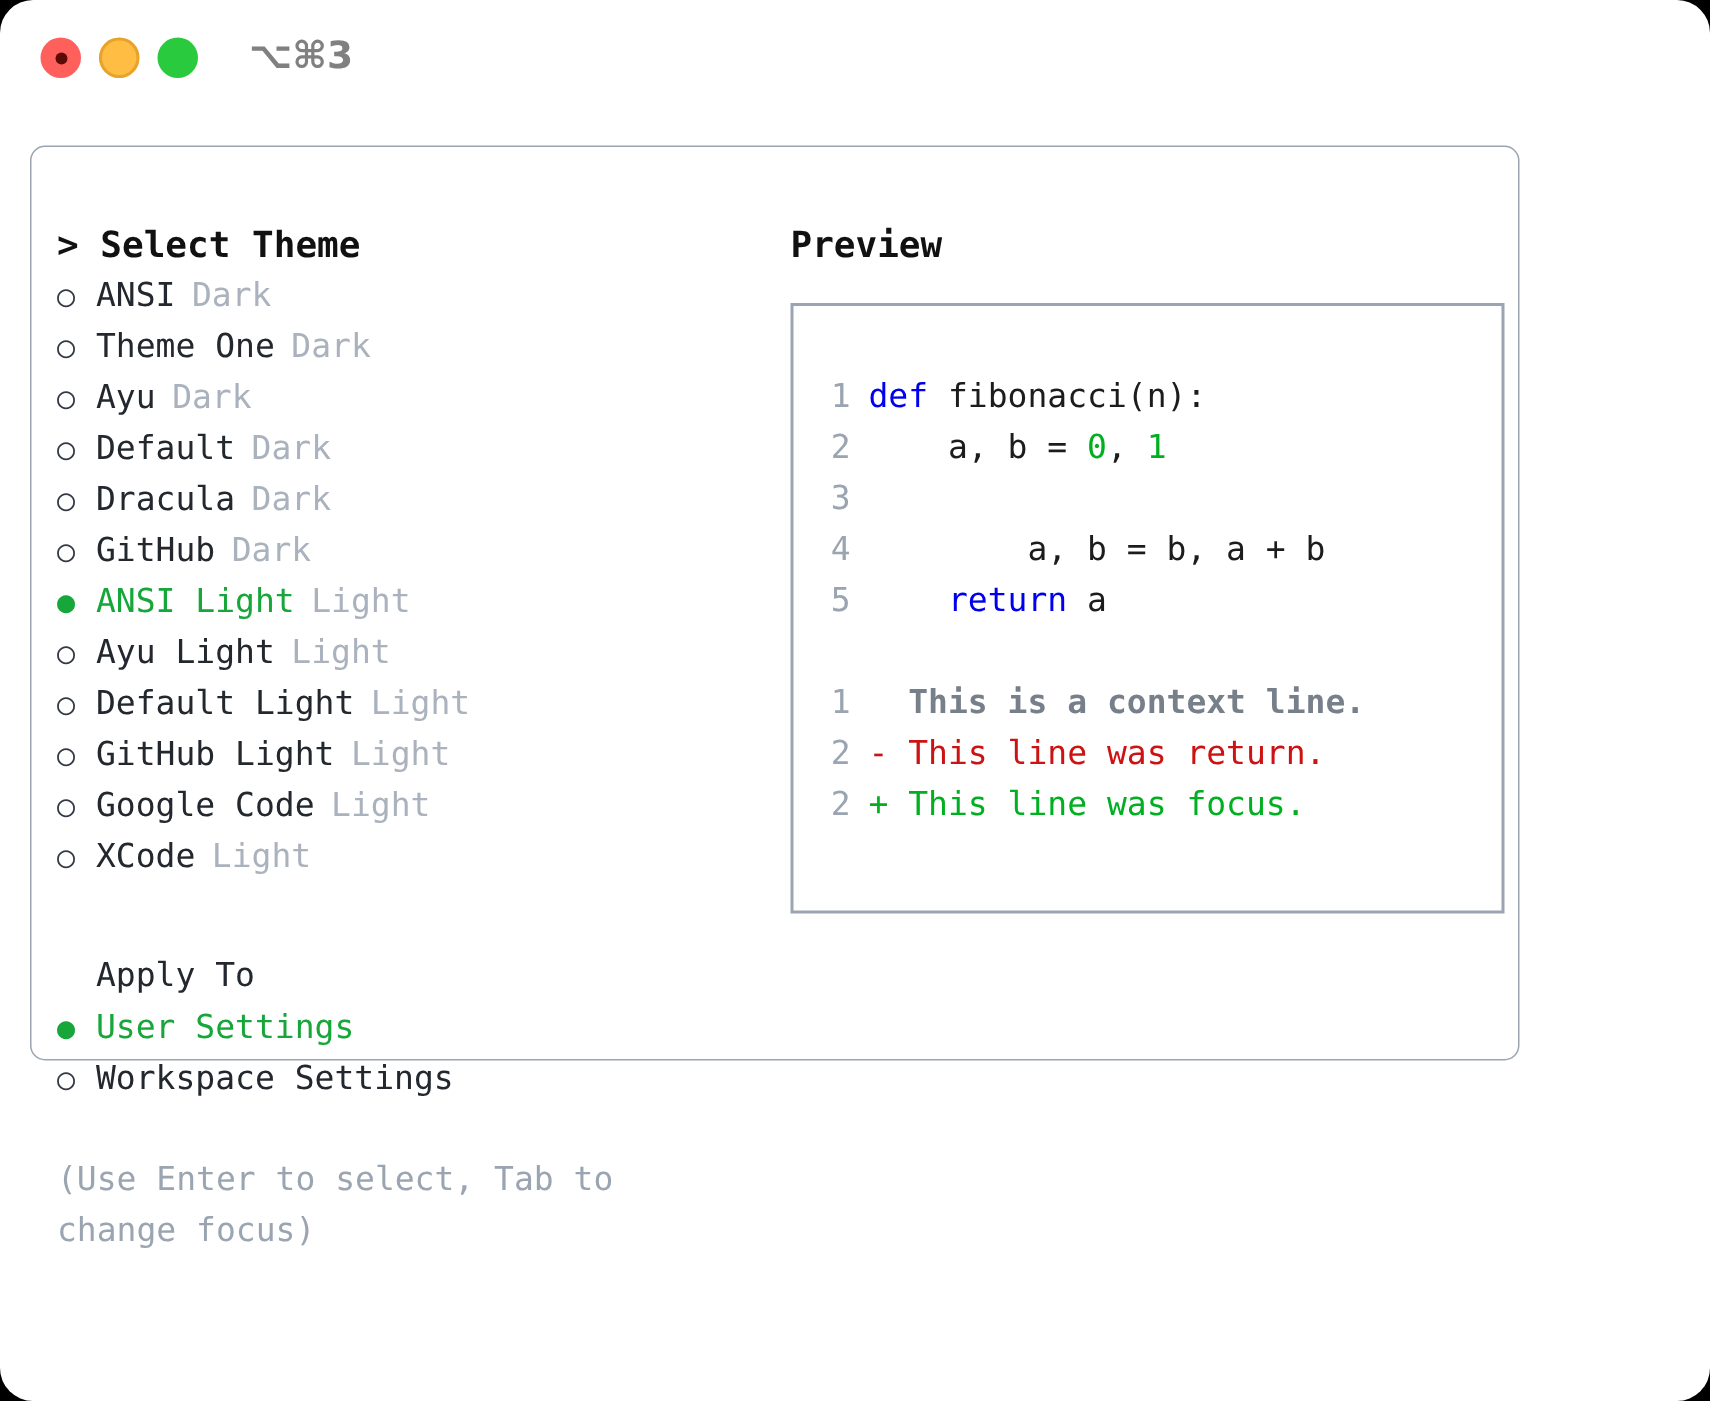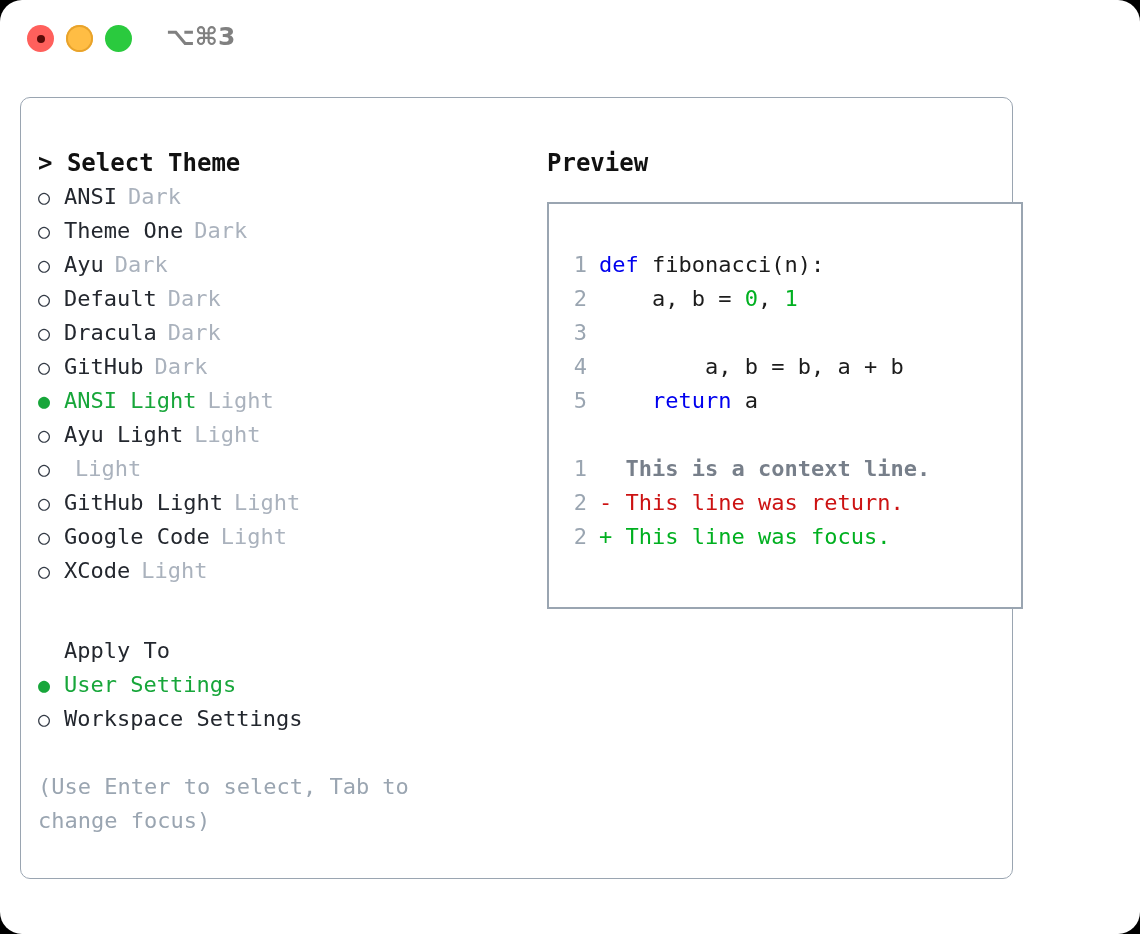--- a/index.html
+++ b/index.html
@@ -71,21 +71,21 @@
     letter-spacing: 0px;
     white-space: pre;
   }
 
   
   #panel {
     position: absolute;
     left: 20px;
     top: 97px;
     width: 993px;
-    height: 782px;
+    height: 610px;
     border: 1.5px solid #9aa5b1;
     border-radius: 10px;
     box-sizing: border-box;
     background: #ffffff;
   }
 
   
   #theme-column {
     position: absolute;
     left: 17px;
@@ -138,21 +138,21 @@
     font-size: 22px;
     line-height: 34px;
     color: #9aa5b1;
     width: 410px;
     white-space: pre-wrap;
   }
 
   
   #preview-column {
     position: absolute;
-    left: 480px;
+    left: 460px;
     top: 48px;
     width: 490px;
     padding-left: 46px;
   }
   #preview-header {
     font-size: 24px;
     font-weight: 700;
     color: #111111;
     line-height: 34px;
     white-space: pre;
@@ -220,21 +220,21 @@
 
       <div id="theme-list">
           <div class="theme-row"><span class="bullet">○</span><span class="theme-name">ANSI</span><span class="theme-tag">Dark</span></div>
           <div class="theme-row"><span class="bullet">○</span><span class="theme-name">Theme One</span><span class="theme-tag">Dark</span></div>
           <div class="theme-row"><span class="bullet">○</span><span class="theme-name">Ayu</span><span class="theme-tag">Dark</span></div>
           <div class="theme-row"><span class="bullet">○</span><span class="theme-name">Default</span><span class="theme-tag">Dark</span></div>
           <div class="theme-row"><span class="bullet">○</span><span class="theme-name">Dracula</span><span class="theme-tag">Dark</span></div>
           <div class="theme-row"><span class="bullet">○</span><span class="theme-name">GitHub</span><span class="theme-tag">Dark</span></div>
           <div class="theme-row selected"><span class="bullet on">●</span><span class="theme-name">ANSI Light</span><span class="theme-tag">Light</span></div>
           <div class="theme-row"><span class="bullet">○</span><span class="theme-name">Ayu Light</span><span class="theme-tag">Light</span></div>
-          <div class="theme-row"><span class="bullet">○</span><span class="theme-tag">Light</span></div>
+          <div class="theme-row"><span class="bullet">○</span><span class="theme-name">Default Light</span><span class="theme-tag">Light</span></div>
           <div class="theme-row"><span class="bullet">○</span><span class="theme-name">GitHub Light</span><span class="theme-tag">Light</span></div>
           <div class="theme-row"><span class="bullet">○</span><span class="theme-name">Google Code</span><span class="theme-tag">Light</span></div>
           <div class="theme-row"><span class="bullet">○</span><span class="theme-name">XCode</span><span class="theme-tag">Light</span></div>
         </div>
 
       <div id="apply-block">
         <div id="apply-header">Apply To</div>
         <div id="apply-list">
             <div class="theme-row selected"><span class="bullet on">●</span><span class="theme-name">User Settings</span></div>
             <div class="theme-row"><span class="bullet">○</span><span class="theme-name">Workspace Settings</span></div>

